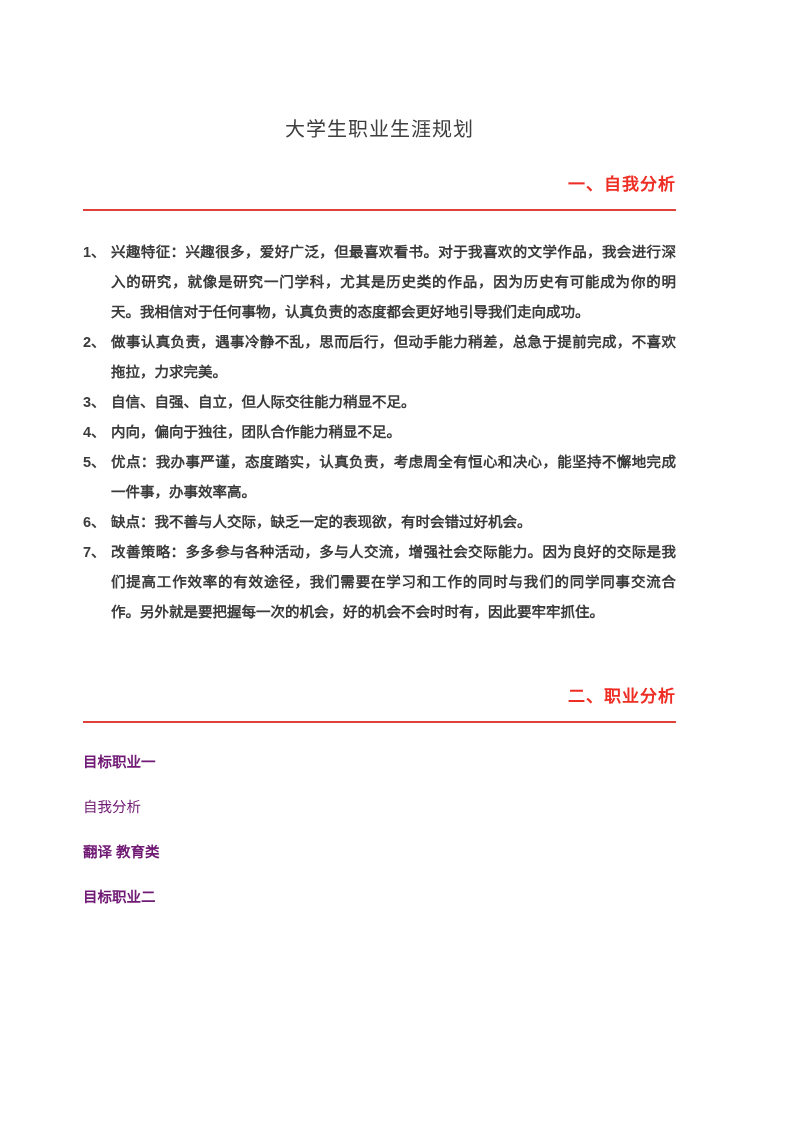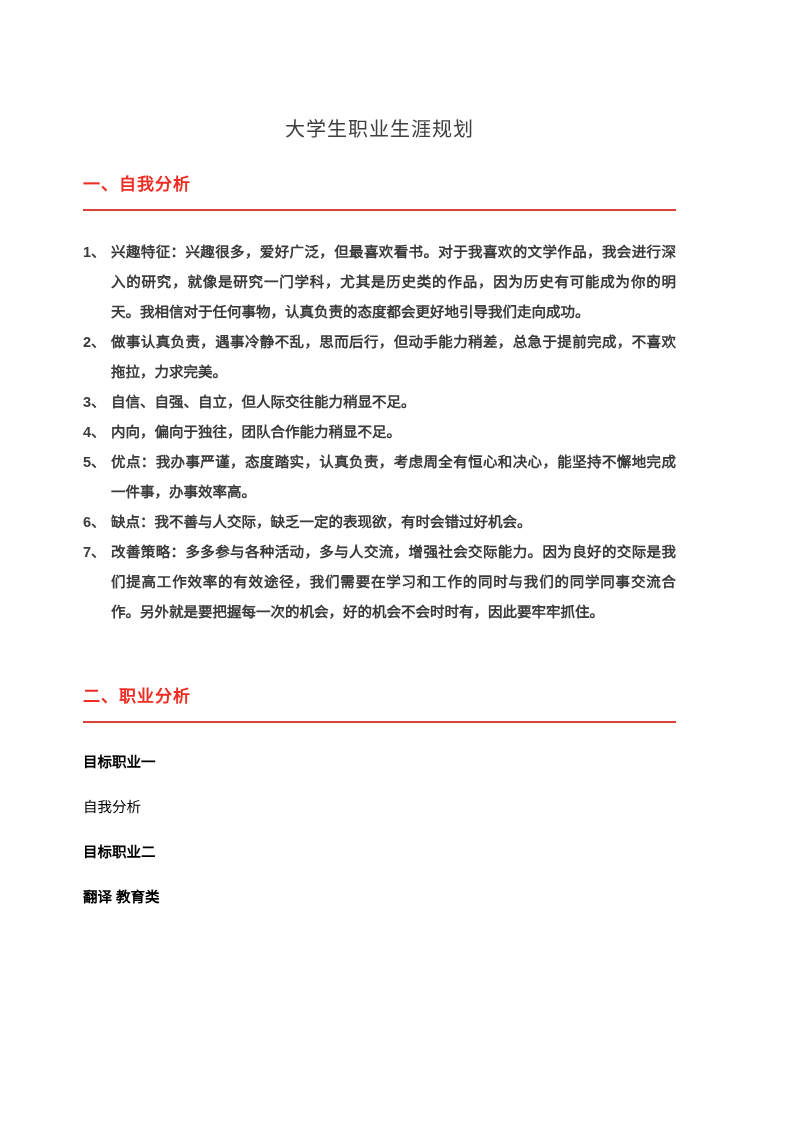--- a/index.html
+++ b/index.html
@@ -27,20 +27,21 @@
     color: #3f3f3f;
     text-align: center;
   }
   .section-heading {
     margin: 0;
     font-size: 17px;
     line-height: 23px;
     font-weight: 700;
     color: #ee2d24;
     letter-spacing: 1px;
+    text-align: right;
   }
   .red-rule {
     border: none;
     height: 0;
     border-top: 2px solid #e0423b;
     margin: 13px 0 0 0;
   }
   .analysis-list {
     margin: 26px 0 0 0;
     padding: 0;
@@ -61,21 +62,21 @@
     flex: 1;
     text-align: justify;
   }
   .career-section {
     margin-top: 58px;
   }
   .career-body p {
     margin: 0 12px 14px 0;
     font-size: 14.5px;
     line-height: 31px;
-    color: #000000;
+    color: #701a75;
     white-space: pre-wrap;
     text-align: justify;
   }
   .career-body p:first-child {
     margin-top: 24px;
   }
   .bold { font-weight: 700; }
   .u { text-decoration: underline; text-underline-offset: 3px; }
 </style>
 </head>
@@ -119,18 +120,18 @@
       </li>
     </ol>
   </section>
 
   <section class="career-section">
     <h2 class="section-heading">二、职业分析</h2>
     <hr class="red-rule">
     <div class="career-body">
       <p class="bold">目标职业一</p>
       <p>自我分析</p>
+      <p class="bold">翻译 教育类</p>
       <p class="bold">目标职业二</p>
-      <p class="bold">翻译 教育类</p>
     </div>
   </section>
 
 </div>
 
 </body></html>

